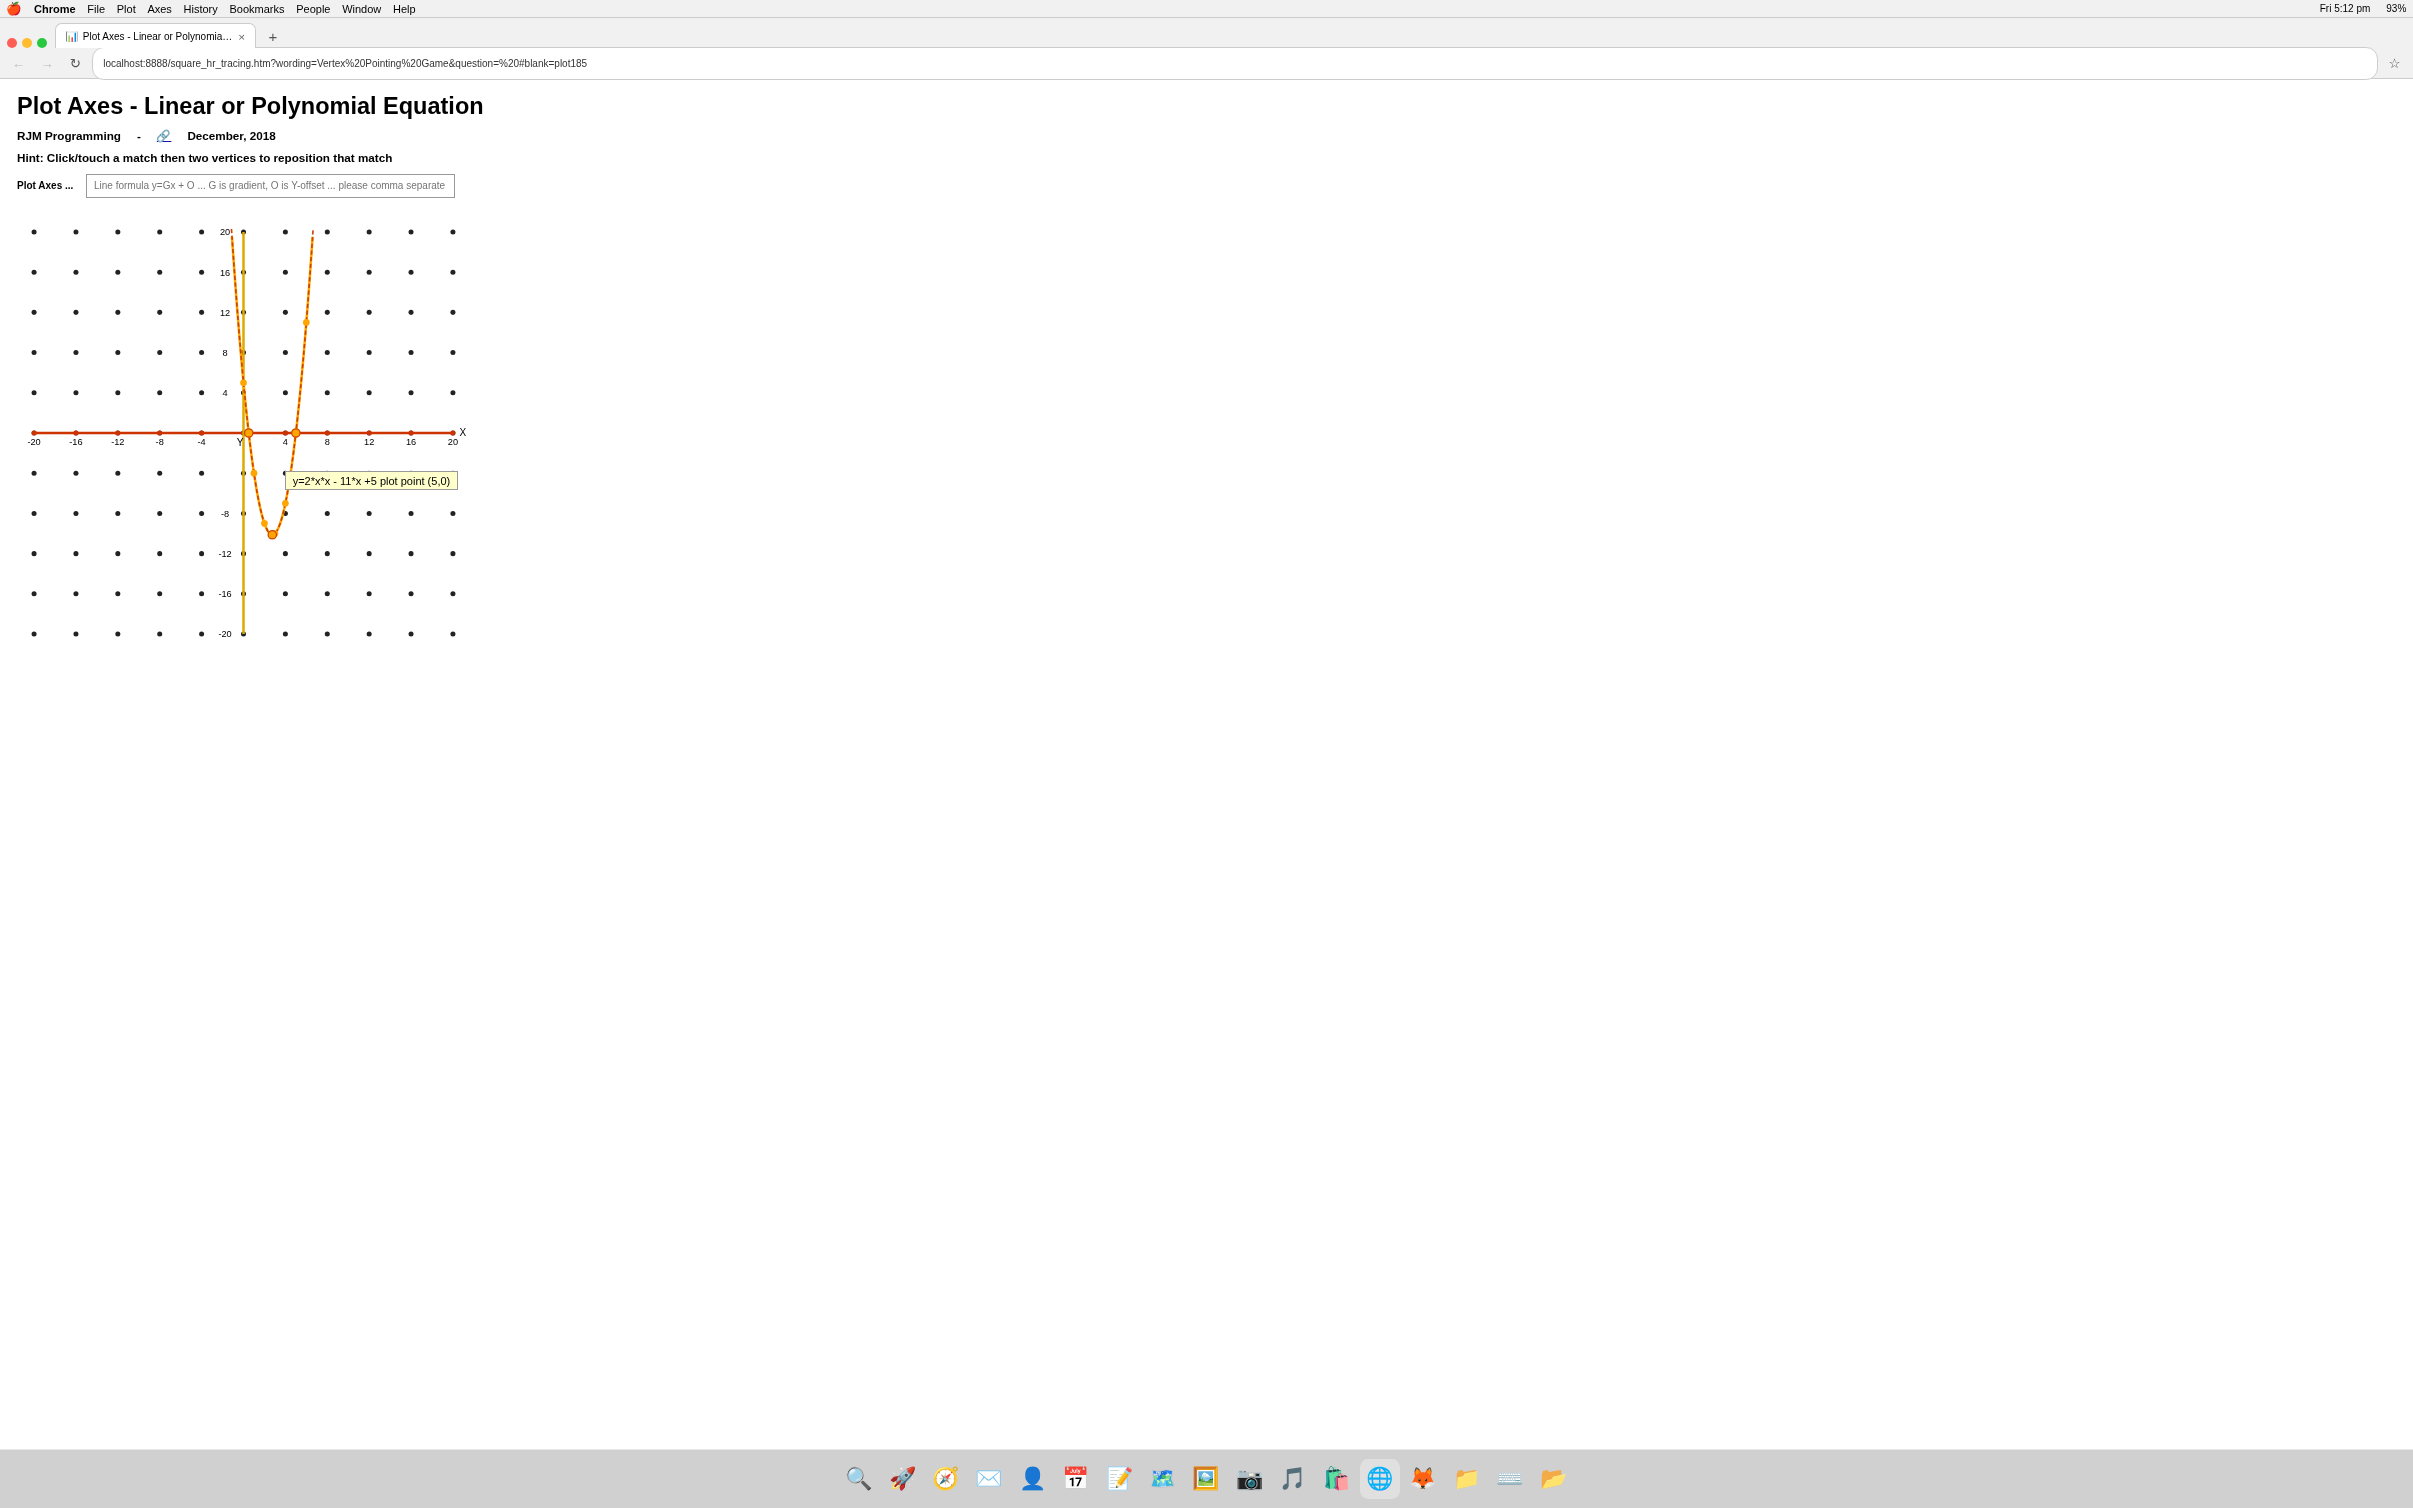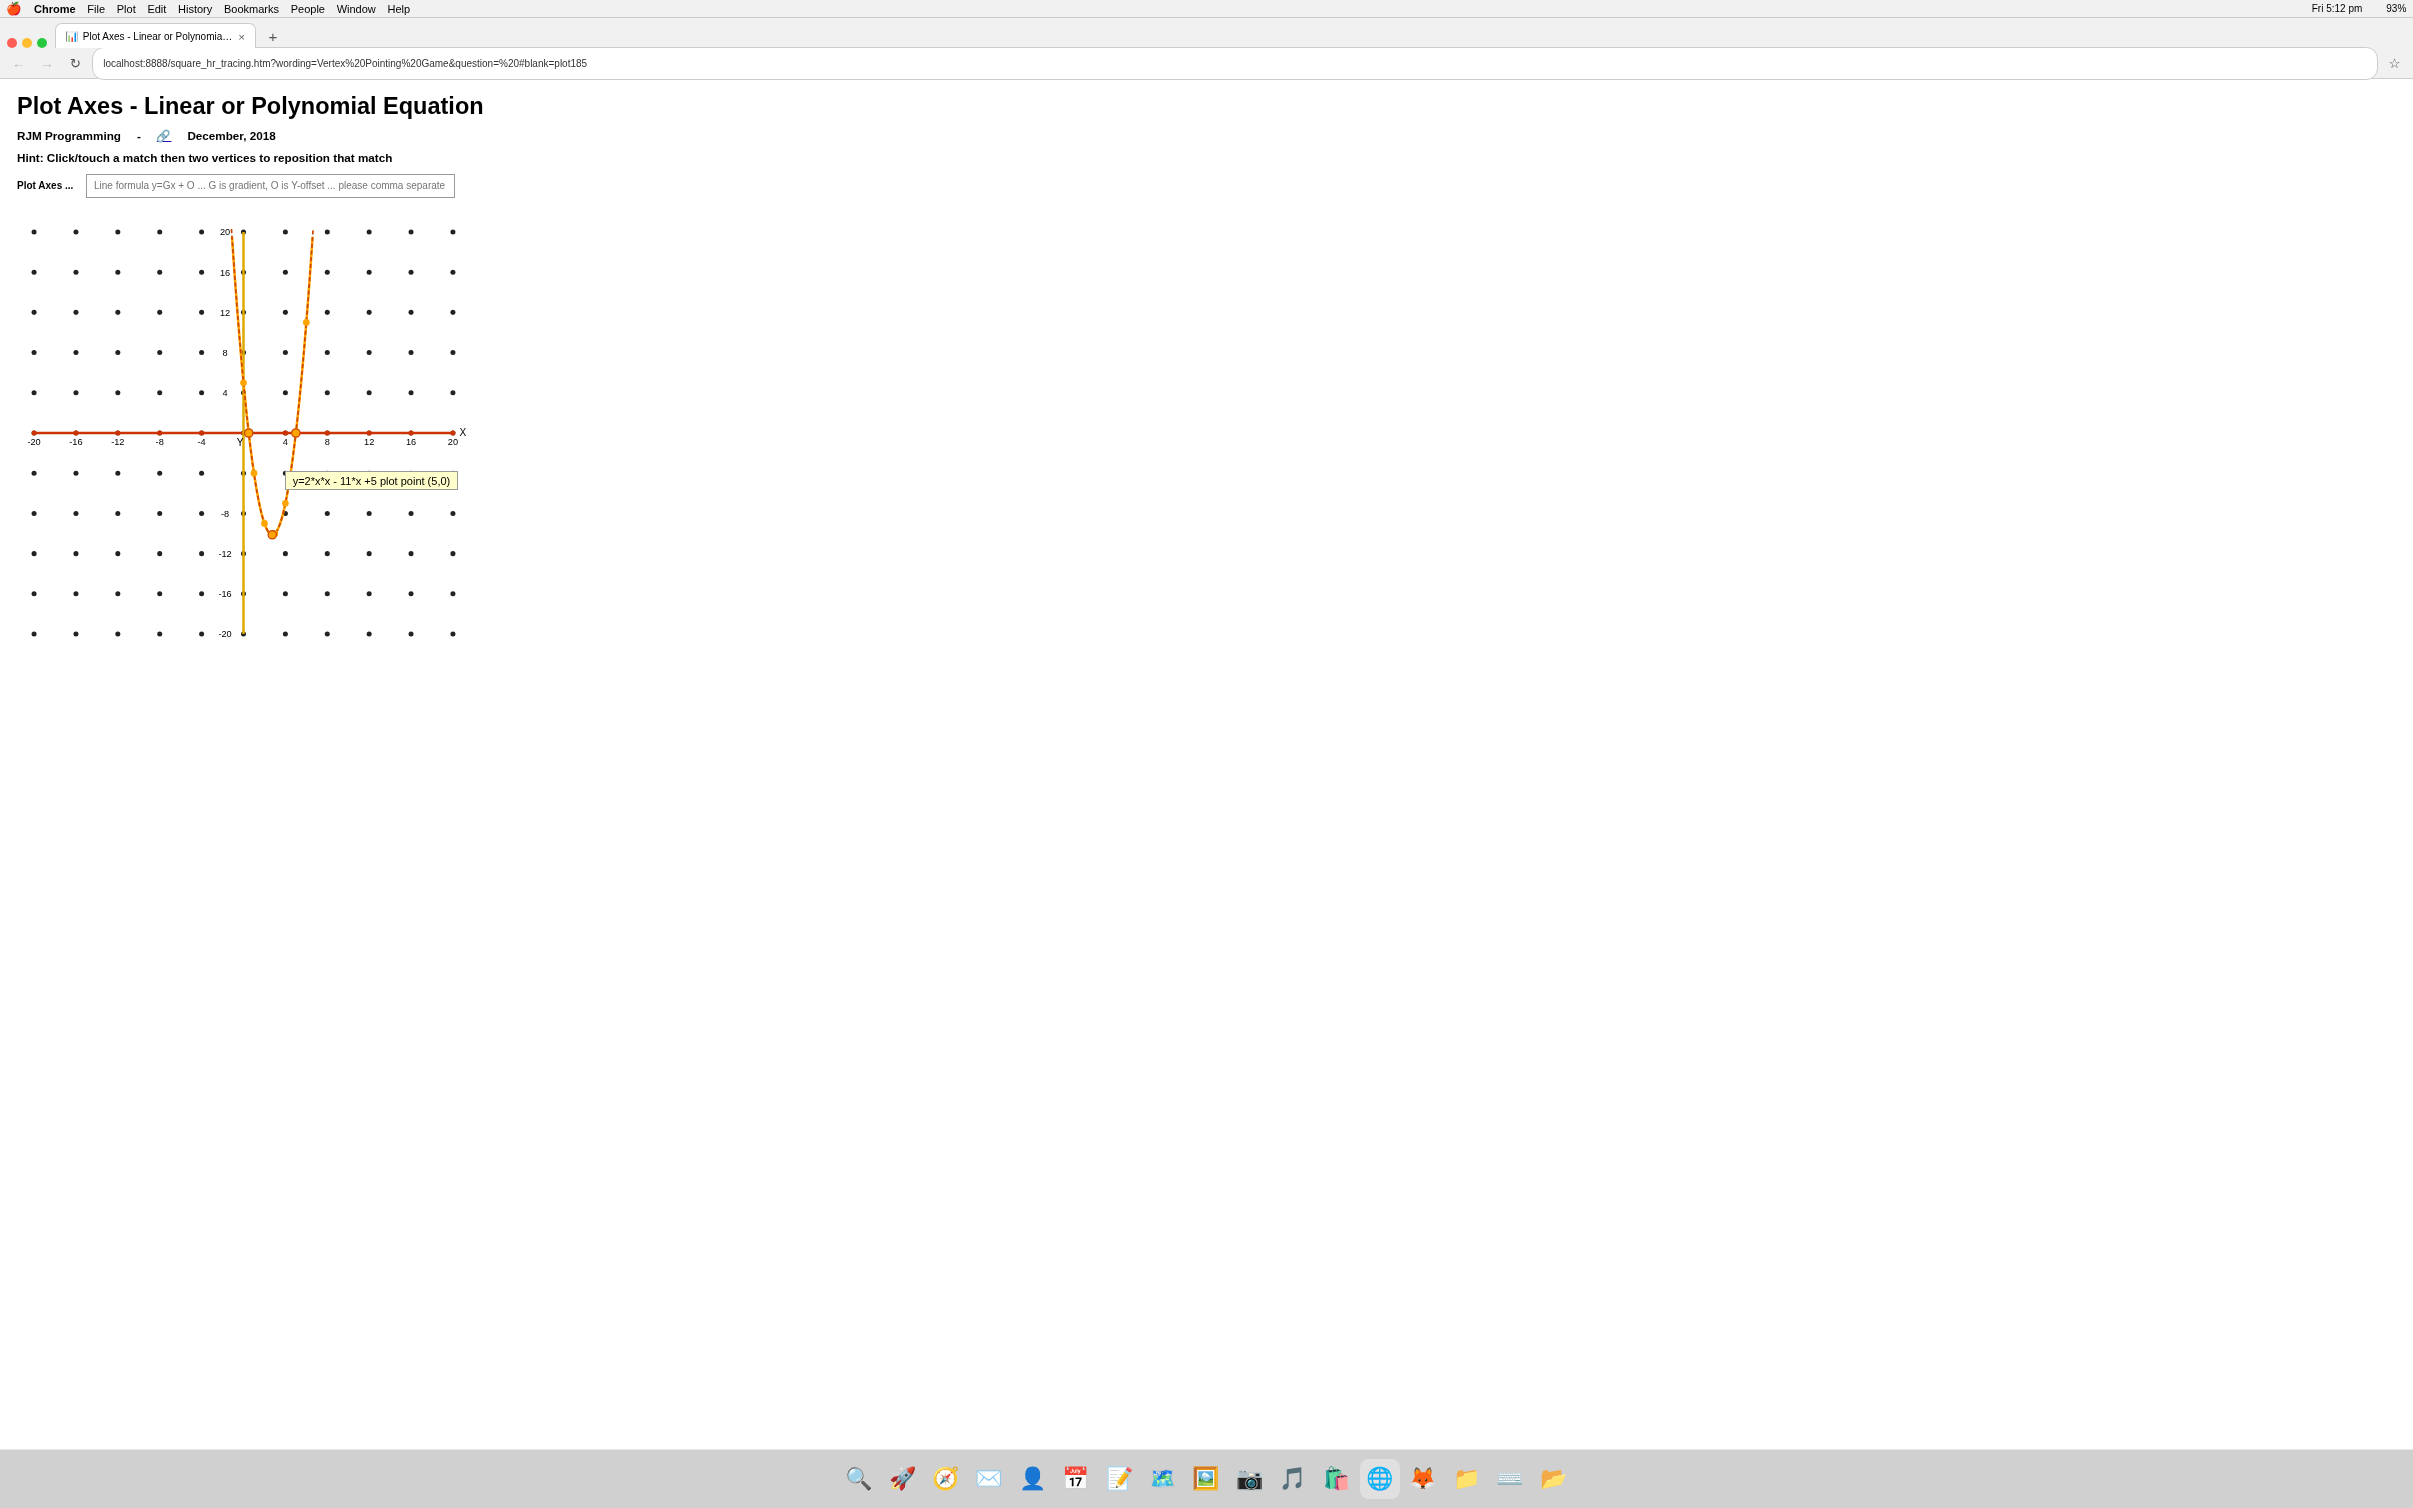--- a/index.html
+++ b/index.html
@@ -25,21 +25,21 @@
       top: 0; left: 0; right: 0;
       z-index: 100;
     }
     .menubar-apple { font-size: 12.6px; }
     .menubar-item { cursor: pointer; white-space: nowrap; }
     .menubar-item.bold { font-weight: 700; }
     .menubar-right {
       margin-left: auto;
       display: flex;
       align-items: center;
-      gap: 24px;
+      gap: 16px;
       font-size: 10px;
     }
 
     
     .chrome-toolbar {
       position: fixed;
       top: 18.4px;
       left: 0; right: 0;
       background: #f1f1f1;
       border-bottom: 0.8px solid #ccc;
@@ -213,21 +213,21 @@
     }
   </style>
 </head>
 <body>
 
 <div class="menubar">
   <span class="menubar-apple">🍎</span>
   <span class="menubar-item bold">Chrome</span>
   <span class="menubar-item">File</span>
   <span class="menubar-item">Plot</span>
-  <span class="menubar-item">Edit</span>
+  <span class="menubar-item">Axes</span>
   <span class="menubar-item">History</span>
   <span class="menubar-item">Bookmarks</span>
   <span class="menubar-item">People</span>
   <span class="menubar-item">Window</span>
   <span class="menubar-item">Help</span>
   <div class="menubar-right">
     <span>Fri 5:12 pm</span>
     <span>93%</span>
   </div>
 </div>

